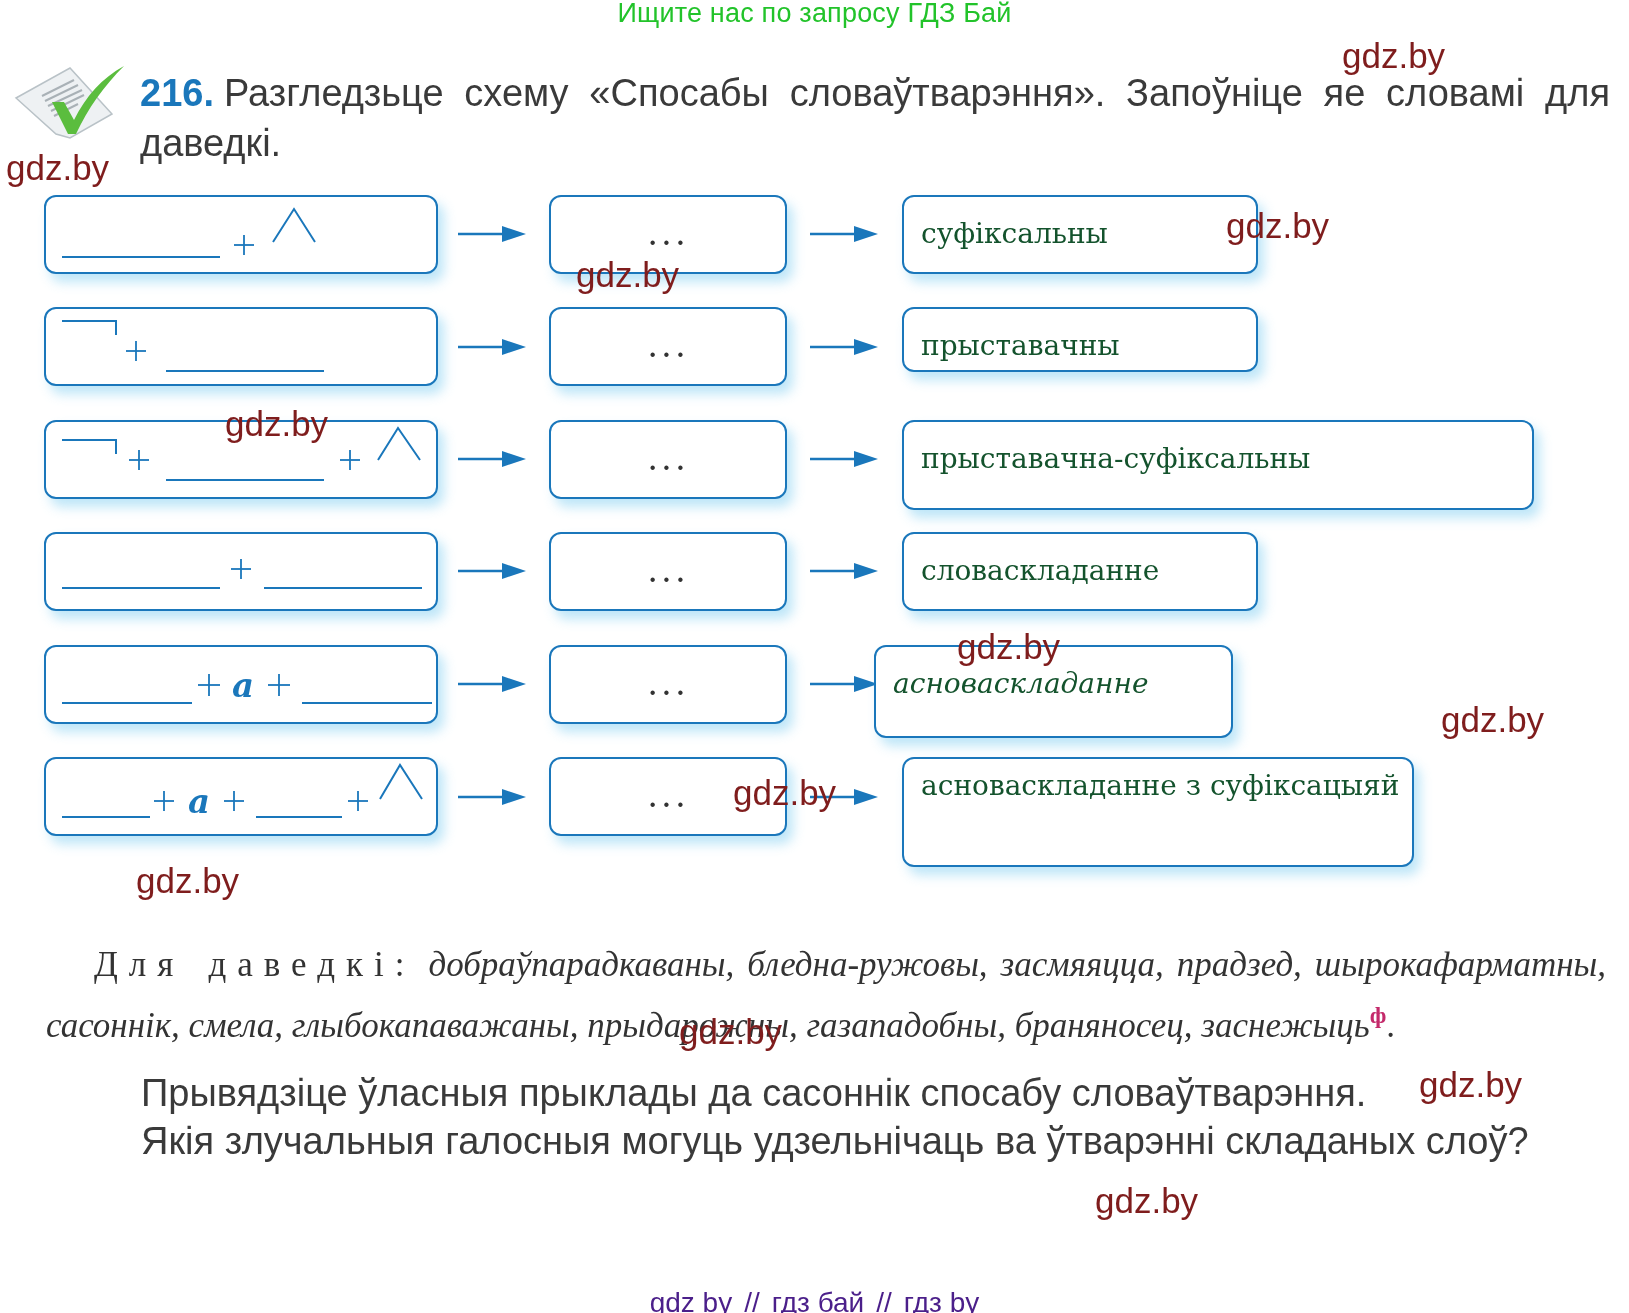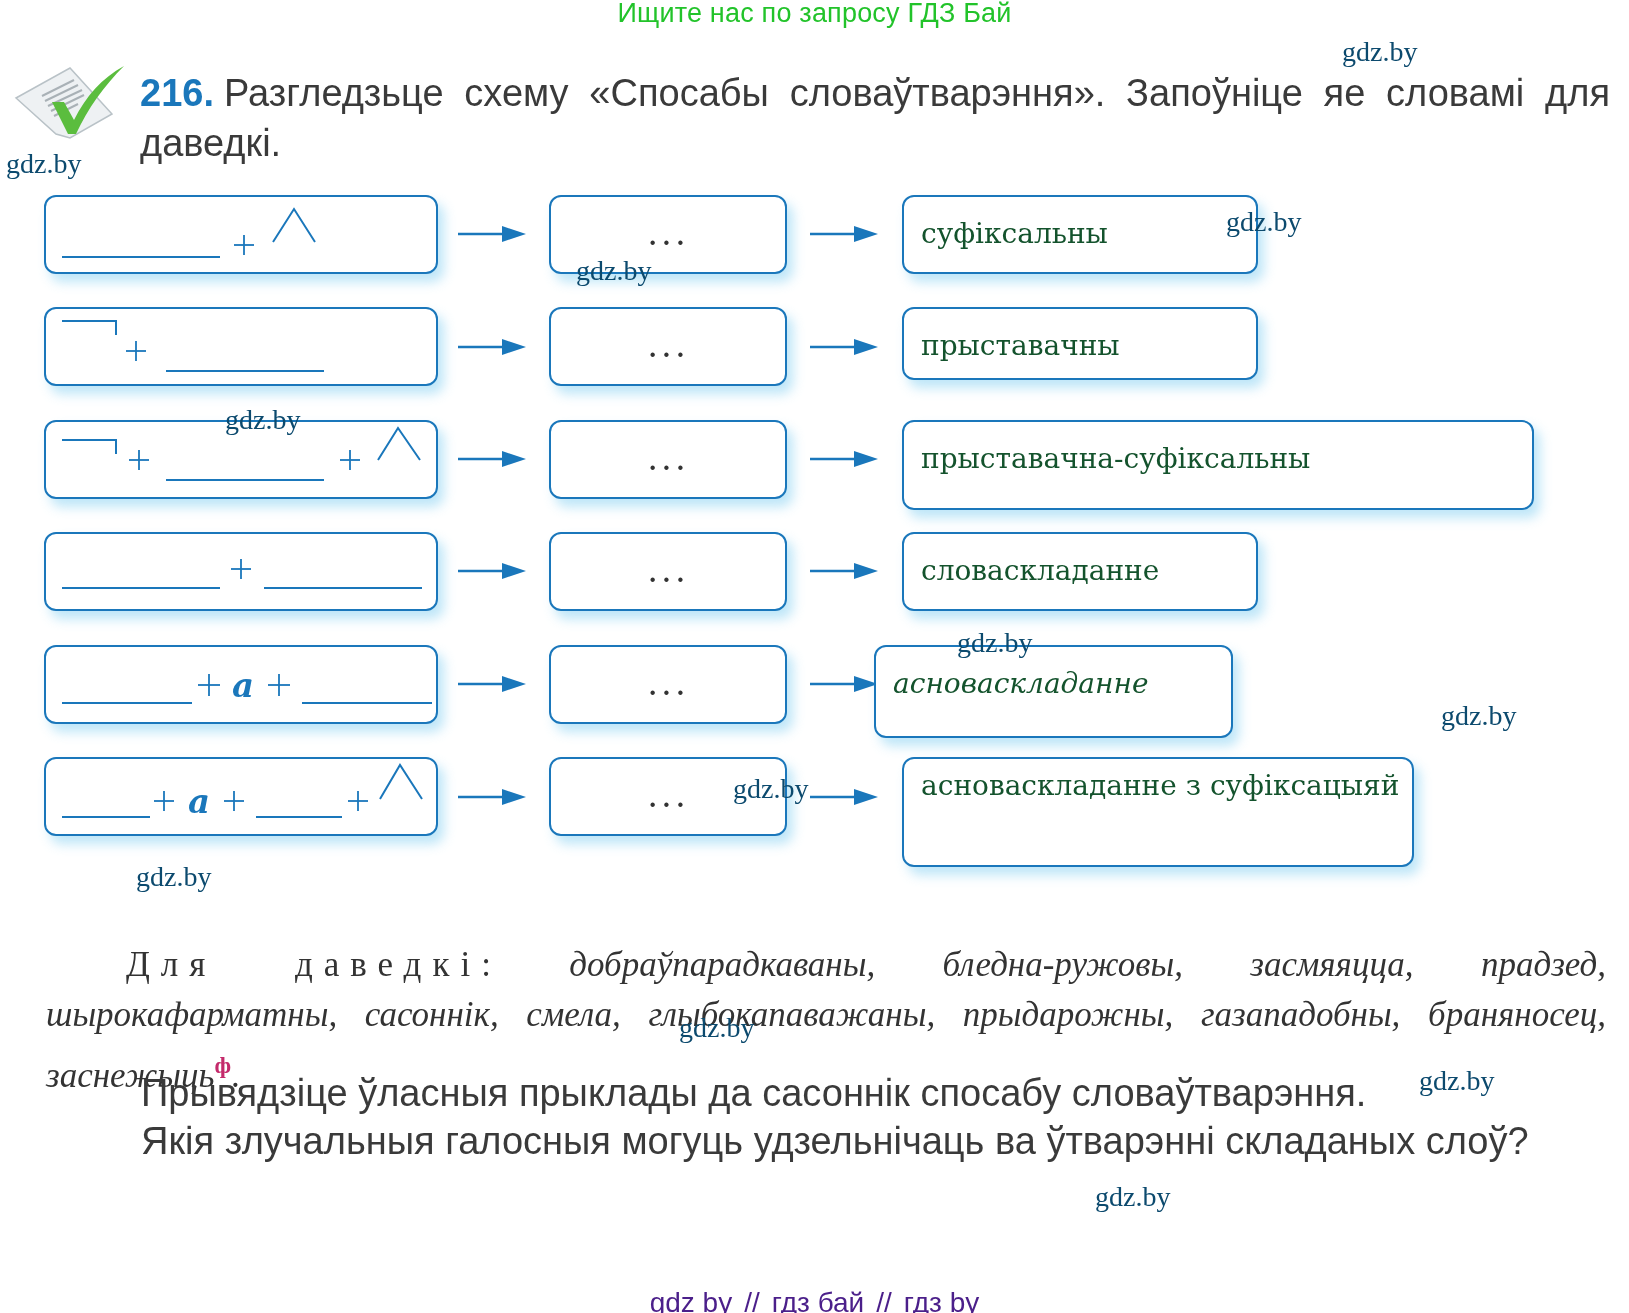--- a/index.html
+++ b/index.html
@@ -1,41 +1,41 @@
 <!DOCTYPE html>
 <html><head>
 <meta charset="utf-8">
 <style>
   html, body { margin: 0; padding: 0; background: #ffffff; }
   body { width: 1629px; height: 1313px; position: relative; overflow: hidden;
          font-family: "Liberation Sans", "DejaVu Sans", sans-serif; color: #3a3a3a; }
   .abs { position: absolute; }
   .top-banner { left: 0; width: 1629px; top: -2px; text-align: center; color: #22c32a;
                 font-size: 27px; letter-spacing: 0.2px; }
-  .wm { color: #0c4a6e; font-size: 28px; font-family: Liberation Serif, serif; }
+  .wm { color: #7f1d1d; font-size: 35px; font-family: Liberation Sans, sans-serif; }
   .footer { left: 0; width: 1629px; top: 1287px; text-align: center; color: #4b1f8a; font-size: 28px; }
   .footer span { margin: 0 6px; }
 
   .task-icon { left: 12px; top: 58px; width: 115px; height: 82px; }
   .task-head { left: 140px; top: 68px; width: 1470px; font-size: 38px; line-height: 50px;
                text-align: justify; text-align-last: left; }
   .task-num { color: #1a77bb; font-weight: bold; margin-right: 10px; }
 
   .box { position: absolute; border: 2.5px solid #1a77bb; border-radius: 12px; background: #fff;
          box-shadow: 6px 8px 12px rgba(110, 200, 240, 0.45); box-sizing: border-box; }
   .dots { position: absolute; left: 0; right: 0; text-align: center; top: 16px; font-size: 34px;
           color: #333; letter-spacing: 3px; font-family: "DejaVu Serif", serif; }
   .term { position: absolute; left: 17px; top: 12px; font-family: "DejaVu Serif", "Liberation Serif", serif;
           font-size: 28px; color: #14532d; line-height: 50px; }
 
   .arrow { position: absolute; height: 20px; }
 
   .ref { left: 46px; top: 940px; width: 1560px; font-family: "Liberation Serif", "DejaVu Serif", serif;
          font-size: 35px; line-height: 50px; color: #333; text-align: justify; text-align-last: left; }
-  .ref-label { letter-spacing: 11px; margin-left: 80px; }
+  .ref-label { letter-spacing: 11px; margin-left: 48px; }
   .ref-words { font-style: italic; }
   .sup { color: #c42a6b; font-weight: bold; font-size: 24px; vertical-align: 14px; font-style: normal; }
 
   .q { left: 46px; width: 1560px; font-size: 38px; line-height: 50px; color: #3a3a3a; text-align: justify; text-align-last: left; }
   .indent { display: inline-block; width: 95px; }
 
   .blue { stroke: #1a77bb; }
 </style>
 </head>
 <body>
@@ -101,21 +101,21 @@
       <line x1="0" y1="10" x2="50" y2="10" stroke="#1a77bb" stroke-width="2.5"></line>
       <polygon points="44,2 68,10 44,18" fill="#1a77bb"></polygon>
     </svg>
   <div class="box" style="left:549px;top:307px;width:238px;height:79px;">
     <div class="dots">...</div>
   </div>
   <svg class="arrow" style="left:810px;top:337px;" width="70" height="20">
       <line x1="0" y1="10" x2="50" y2="10" stroke="#1a77bb" stroke-width="2.5"></line>
       <polygon points="44,2 68,10 44,18" fill="#1a77bb"></polygon>
     </svg>
-  <div class="box" style="left:902px;top:307px;width:356px;height:73px;">
+  <div class="box" style="left:902px;top:307px;width:356px;height:65px;">
     <div class="term">прыставачны</div>
   </div>
 
   <div class="box" style="left:44px;top:420px;width:394px;height:79px;">
     <svg width="394" height="79" style="position:absolute;left:-2px;top:-2px;">
       <polyline class="blue" points="18,20 72,20 72,34" fill="none" stroke-width="2"></polyline>
       <g class="blue" stroke-width="1.8">
           <line x1="85" y1="40" x2="105" y2="40"></line>
           <line x1="95" y1="30" x2="95" y2="50"></line>
         </g>

